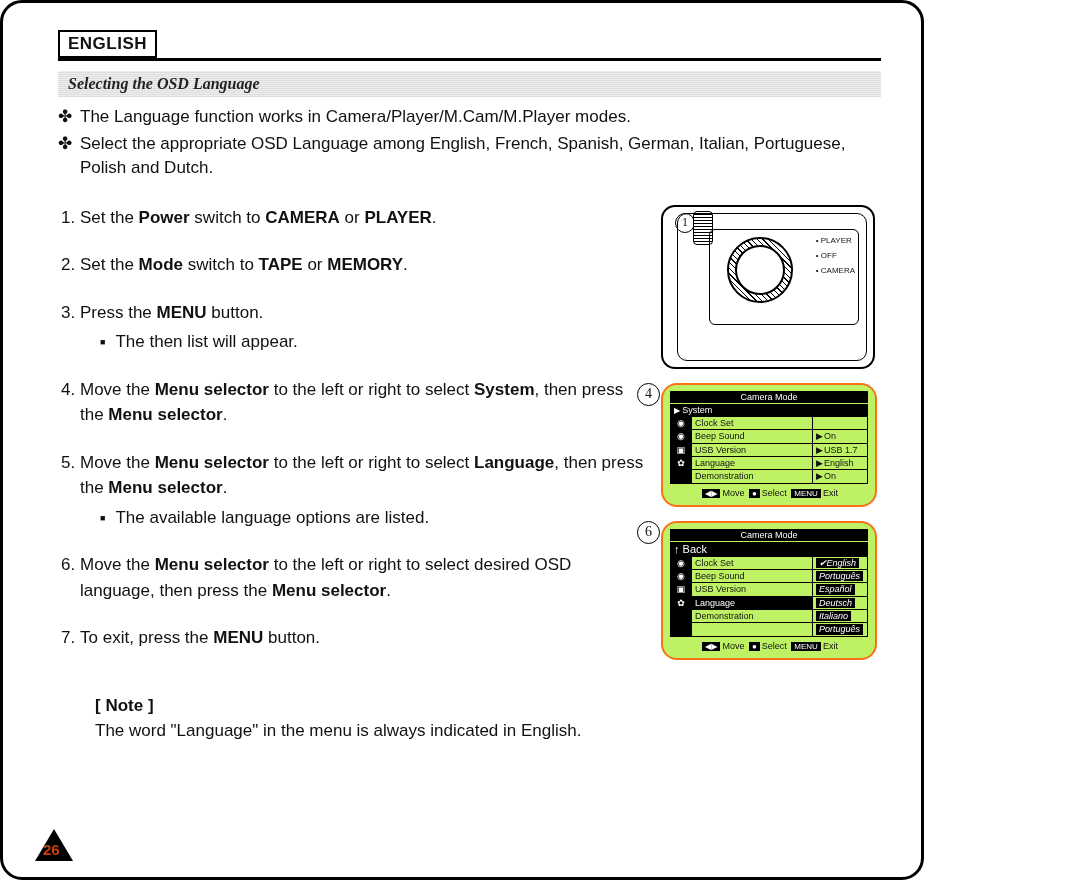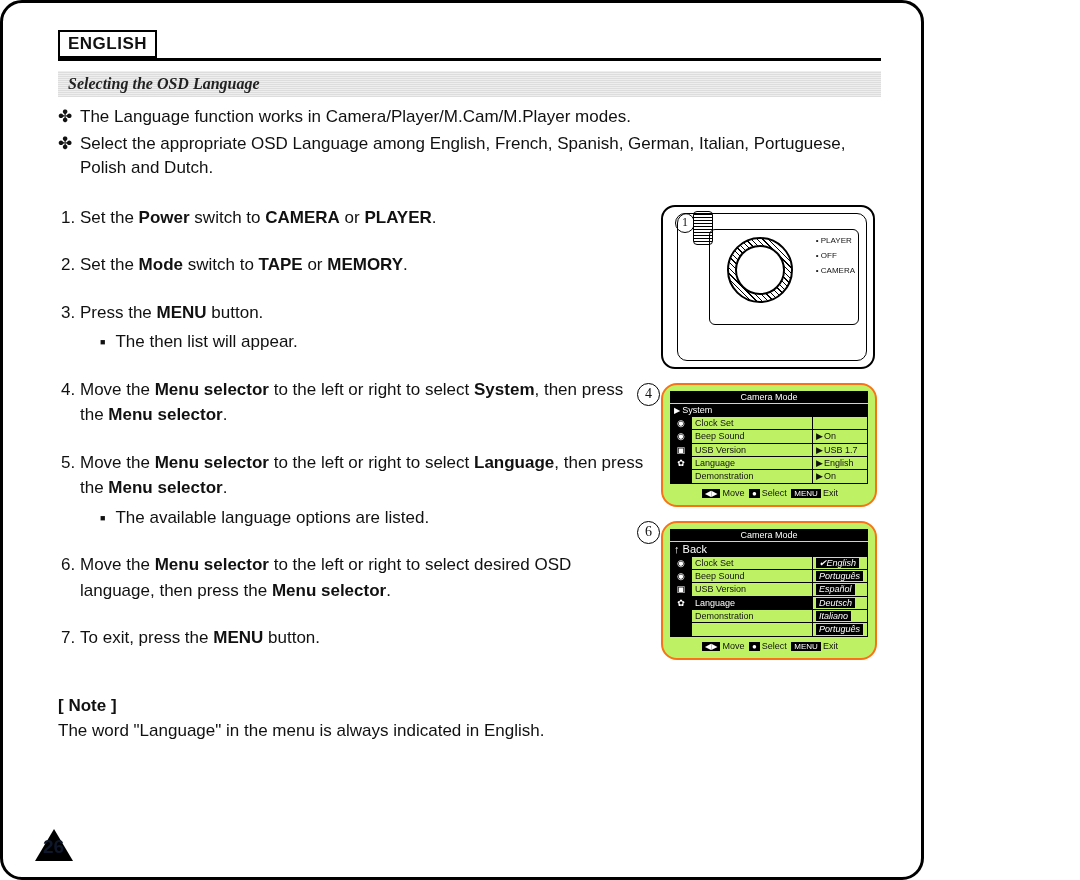--- a/index.html
+++ b/index.html
@@ -28,21 +28,21 @@
   }
   .intro{margin:8px 0 24px 0;font-size:17px;line-height:1.45;}
   .intro .row{display:flex;align-items:flex-start;margin:2px 0;}
   .intro .bullet{width:22px;flex:none;}
   .body{display:flex;gap:14px;}
   .col-text{flex:1 1 auto;font-size:17px;line-height:1.5;}
   ol.steps{margin:0;padding-left:22px;}
   ol.steps>li{margin-bottom:22px;}
   ul.sq{list-style:none;margin:4px 0 0 0;padding-left:20px;}
   ul.sq li::before{content:"■";font-size:9px;margin-right:10px;position:relative;top:-2px;}
-  .note-block{margin-top:42px;}
+  .note-block{margin-top:42px;margin-left:37px;}
   .note-label{font-weight:bold;}
   .b{font-weight:bold;}
   .col-figs{flex:none;width:220px;}
   .fig{margin-bottom:14px;position:relative;}
   .fig-num{
     position:absolute;left:-24px;top:0;width:21px;height:21px;border:1.5px solid #000;
     border-radius:50%;display:flex;align-items:center;justify-content:center;
     font-size:14px;font-family:serif;background:#fff;
   }
   
@@ -89,21 +89,21 @@
   .osd .val .hl{background:#000;color:#fff;padding:0 3px;display:inline-block;font-style:italic;}
   .osd .foot{font-size:9px;text-align:center;margin-top:4px;}
   .osd .foot .chip{background:#000;color:#fff;padding:0 3px;margin:0 2px;display:inline-block;font-size:8px;}
   .osd .back{background:#000;color:#fff;padding:1px 4px;font-size:11px;}
   
   .pgbadge{
     position:absolute;left:32px;bottom:16px;
     width:0;height:0;border-left:19px solid transparent;border-right:19px solid transparent;
     border-bottom:32px solid #000;
   }
-  .pgtxt{position:absolute;left:40px;bottom:19px;color:#0f172a;font-size:19px;font-weight:bold;z-index:2;}
+  .pgtxt{position:absolute;left:40px;bottom:19px;color:#c2410c;font-size:15px;font-weight:bold;z-index:2;}
 </style>
 </head>
 <body>
 
 <div class="page">
 
   <span class="eng-tag">ENGLISH</span>
   <div class="hr"></div>
   <div class="sub-banner">Selecting the OSD Language</div>
 

